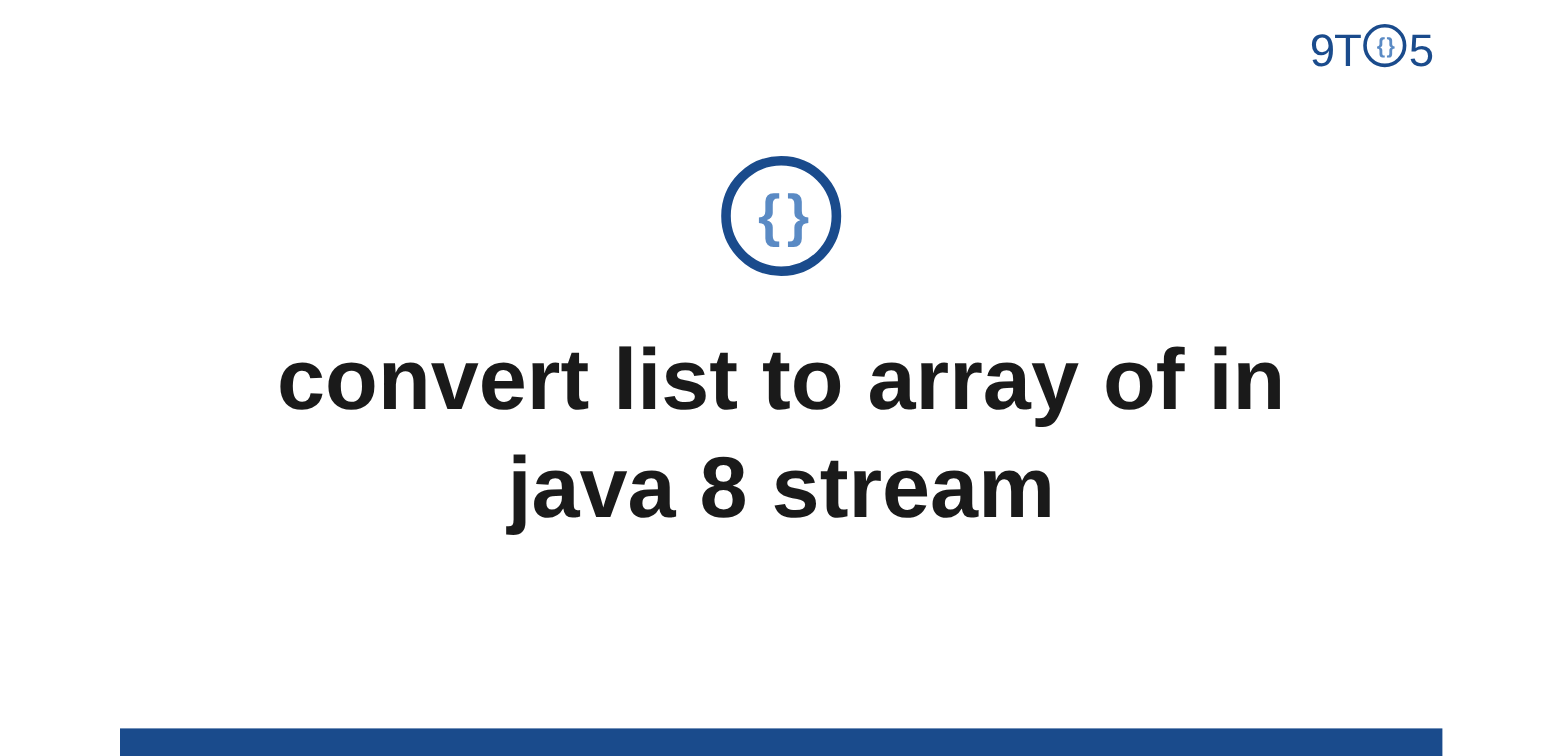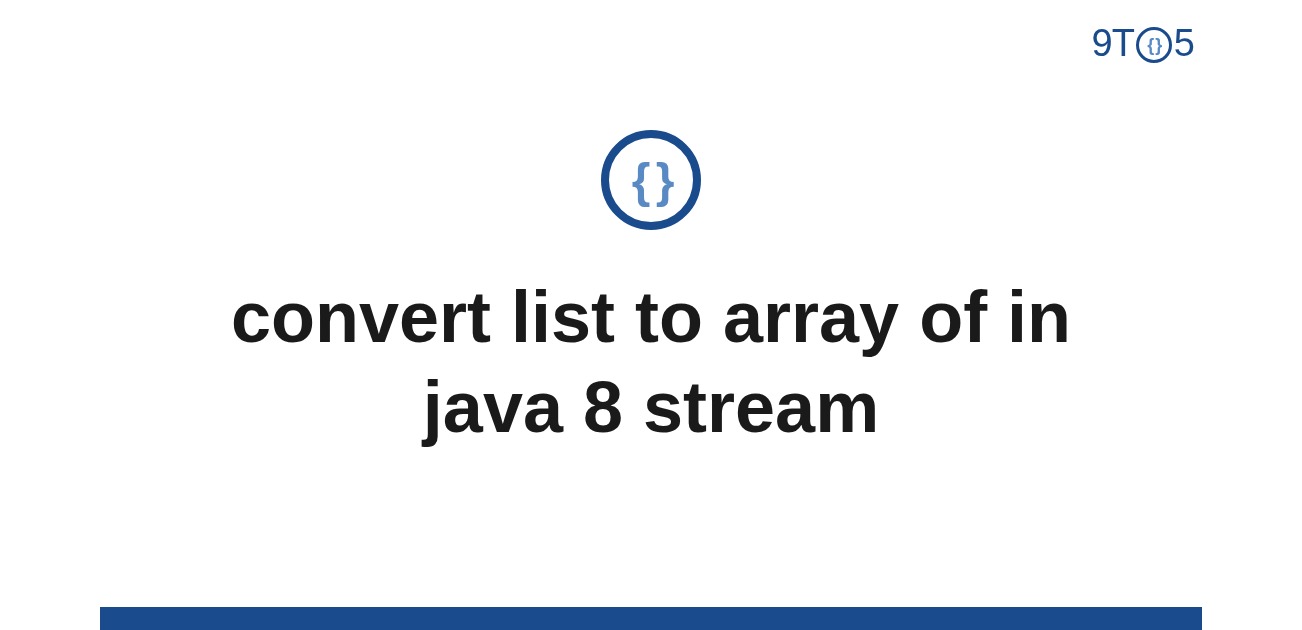--- a/index.html
+++ b/index.html
@@ -18,21 +18,21 @@
     .logo-container {
       position: absolute;
       top: 22px;
       right: 108px;
     }
     .logo {
       font-size: 38px;
       font-weight: 400;
       letter-spacing: -1px;
       display: flex;
-      align-items: flex-end;
+      align-items: flex-start;
     }
     .logo-9t {
       color: #1a4b8c;
       font-weight: 500;
     }
     .logo-circle {
       display: inline-flex;
       align-items: center;
       justify-content: center;
       width: 36px;

